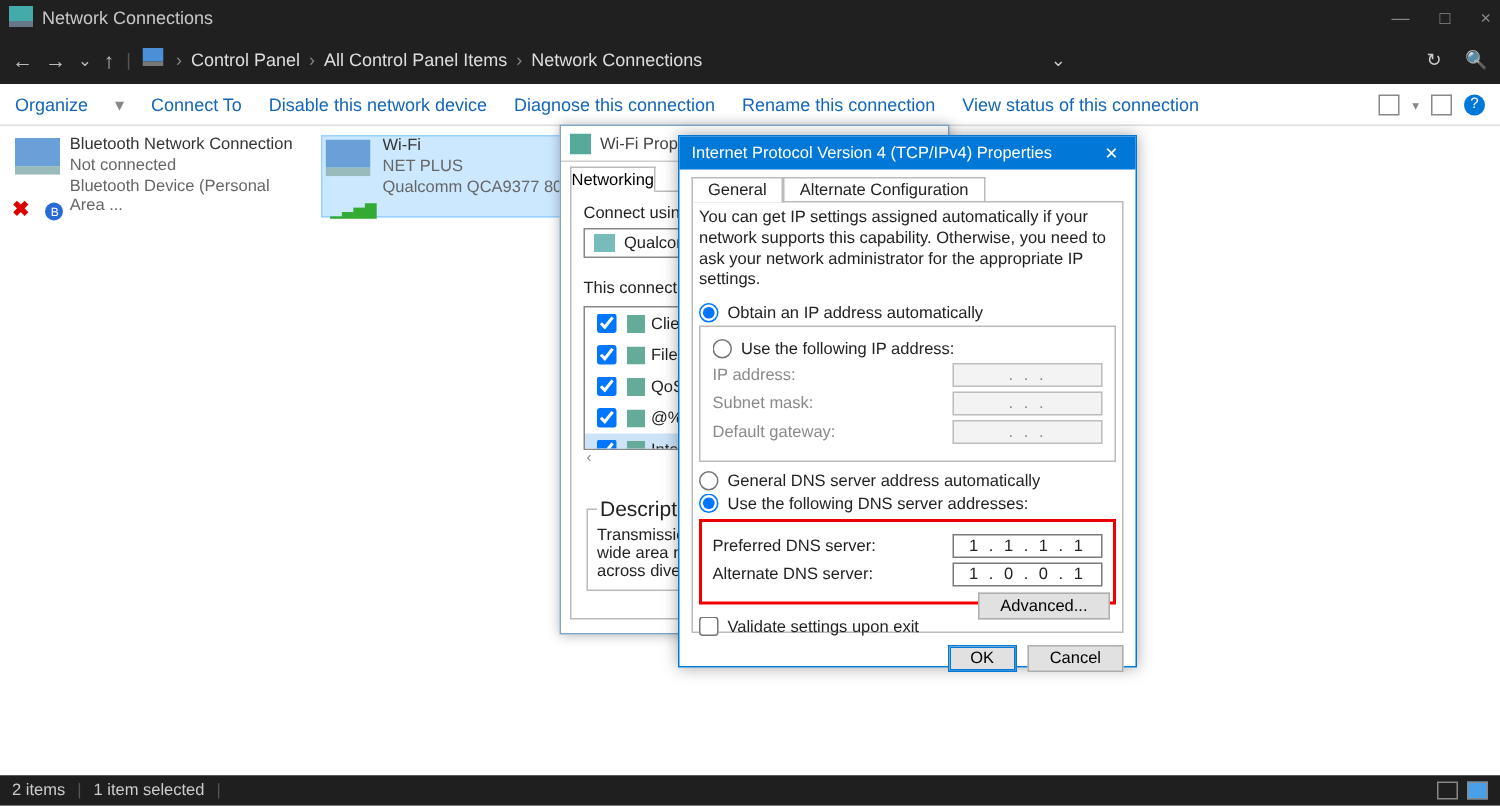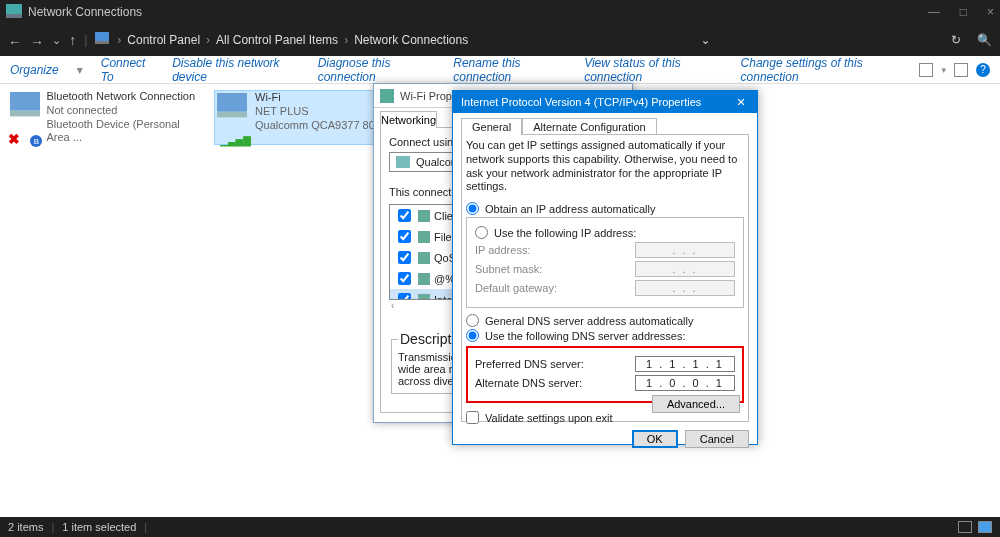--- a/index.html
+++ b/index.html
@@ -12,21 +12,21 @@
   .nav-row .arrow { color:#bbb; cursor:default; font-size:14px; }
   .nav-row .breadcrumb { display:flex; align-items:center; gap:6px; }
   .nav-row .breadcrumb span { color:#ddd; }
   .nav-row .breadcrumb .sep { color:#888; }
   .nav-row .refresh { margin-left:auto; margin-right:8px; color:#ccc; }
   .nav-row .dd { color:#ccc; margin-right:8px; }
   .nav-row .search { color:#888; }
   
   .content { position:absolute; top:56px; left:0; right:0; bottom:20px; background:#fff; }
   .toolbar { height:28px; border-bottom:1px solid #ddd; display:flex; align-items:center; padding:0 10px; gap:18px; color:#1366b9; }
-  .toolbar .item { cursor:default;font-style:italic; }
+  .toolbar .item { cursor:default; }
   .toolbar .right { margin-left:auto; display:flex; gap:8px; align-items:center; }
   .toolbar .viewicon { width:14px;height:14px;border:1px solid #888; }
   .toolbar .help { width:14px;height:14px;border-radius:50%;background:#0078d7;color:#fff;font-size:10px;display:flex;align-items:center;justify-content:center; }
 
   .adapters { display:flex; gap:14px; padding:6px 10px; }
   .adapter { display:flex; gap:6px; width:190px; }
   .adapter.sel { background:#cce8ff; border:1px solid #99d1ff; }
   .adapter .i { width:34px; display:flex; align-items:flex-start; justify-content:center; padding-top:2px; position:relative; }
   .adapter .i svg { width:30px; height:30px; }
   .adapter .txt { line-height:1.25; font-size:11px; color:#333; overflow:hidden; }
@@ -118,21 +118,20 @@
 
 <div class="content">
   <div class="toolbar">
     <span class="item">Organize</span>
       <span style="color:#888">▾</span>
     <span class="item">Connect To</span>
     <span class="item">Disable this network device</span>
     <span class="item">Diagnose this connection</span>
     <span class="item">Rename this connection</span>
     <span class="item">View status of this connection</span>
-    <span class="item">Change settings of this connection</span>
     <div class="right">
       <span class="viewicon"></span>
         <span style="color:#888;font-size:9px">▾</span>
       <span class="viewicon"></span>
       <span class="help">?</span>
     </div>
   </div>
 
   <div class="adapters">
     <div class="adapter">

